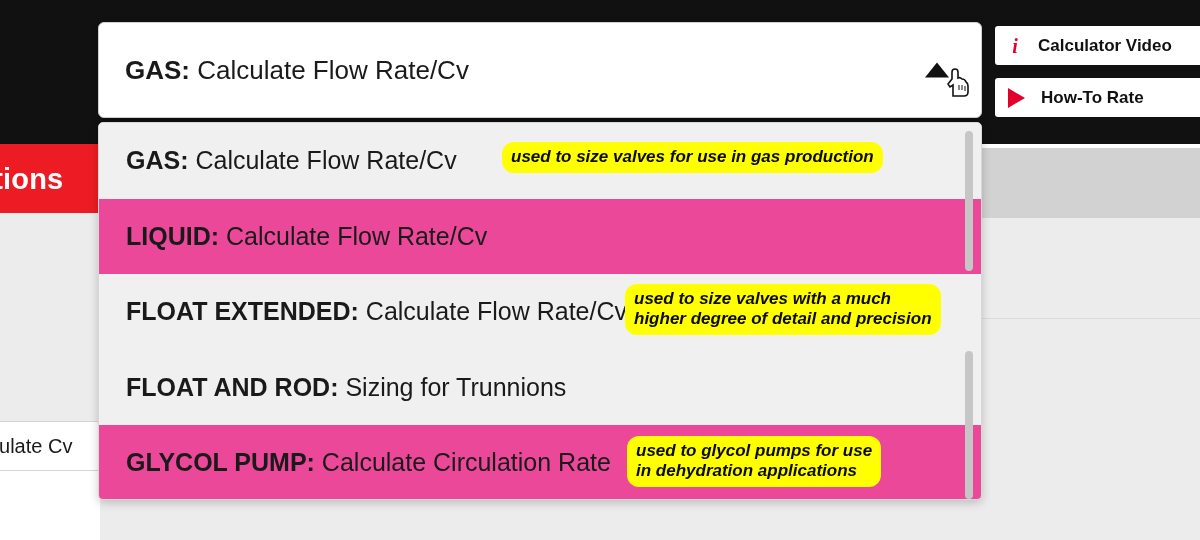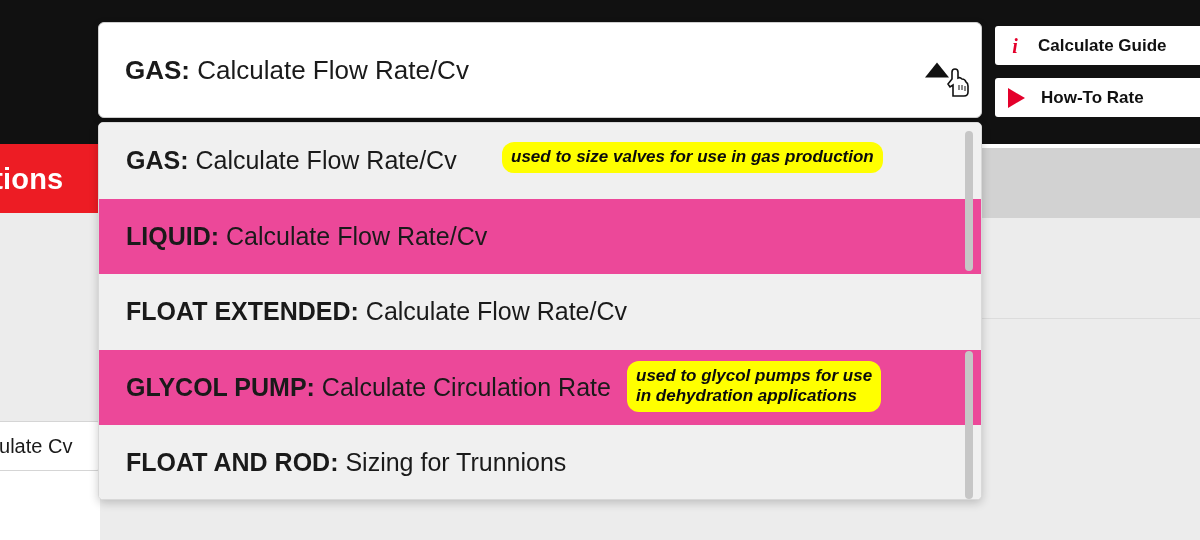--- a/index.html
+++ b/index.html
@@ -265,21 +265,21 @@
   <div class="page-left-white"></div>
 
   <div class="calc-cv-field">
     <span>Calculate Cv</span>
   </div>
   <div class="bottom-left-white"></div>
 
   <div class="right-panel">
     <div class="side-btn first">
       <span class="info-icon">i</span>
-      <span class="side-btn-label">Calculate Guide</span>
+      <span class="side-btn-label">Calculator Video</span>
     </div>
     <div class="side-btn second">
       <span class="play-icon"></span>
       <span class="side-btn-label">How-To Rate</span>
     </div>
   </div>
 
   <div class="combo-box">
     <span class="combo-text">
       <span class="bold">GAS:</span><span> Calculate Flow Rate/Cv</span>
@@ -305,34 +305,36 @@
     <div class="option-row">
       <span class="option-label">
         <span class="bold">LIQUID:</span><span> Calculate Flow Rate/Cv</span>
       </span>
     </div>
 
     <div class="option-row alt">
       <span class="option-label">
         <span class="bold">FLOAT EXTENDED:</span><span> Calculate Flow Rate/Cv</span>
       </span>
+      <span class="option-note note-3">used to size valves with a much
+higher degree of detail and precision</span>
+    </div>
+
+    <div class="option-row alt">
+      <span class="option-label">
+        <span class="bold">FLOAT AND ROD:</span><span> Sizing for Trunnions</span>
+      </span>
     </div>
 
     <div class="option-row">
       <span class="option-label">
         <span class="bold">GLYCOL PUMP:</span><span> Calculate Circulation Rate</span>
       </span>
       <span class="option-note note-4">used to glycol pumps for use
 in dehydration applications</span>
-    </div>
-
-    <div class="option-row alt">
-      <span class="option-label">
-        <span class="bold">FLOAT AND ROD:</span><span> Sizing for Trunnions</span>
-      </span>
     </div>
 
     <div class="scroll-track">
       <div class="scroll-thumb a"></div>
       <div class="scroll-thumb b"></div>
     </div>
   </div>
 
 </div>
 

